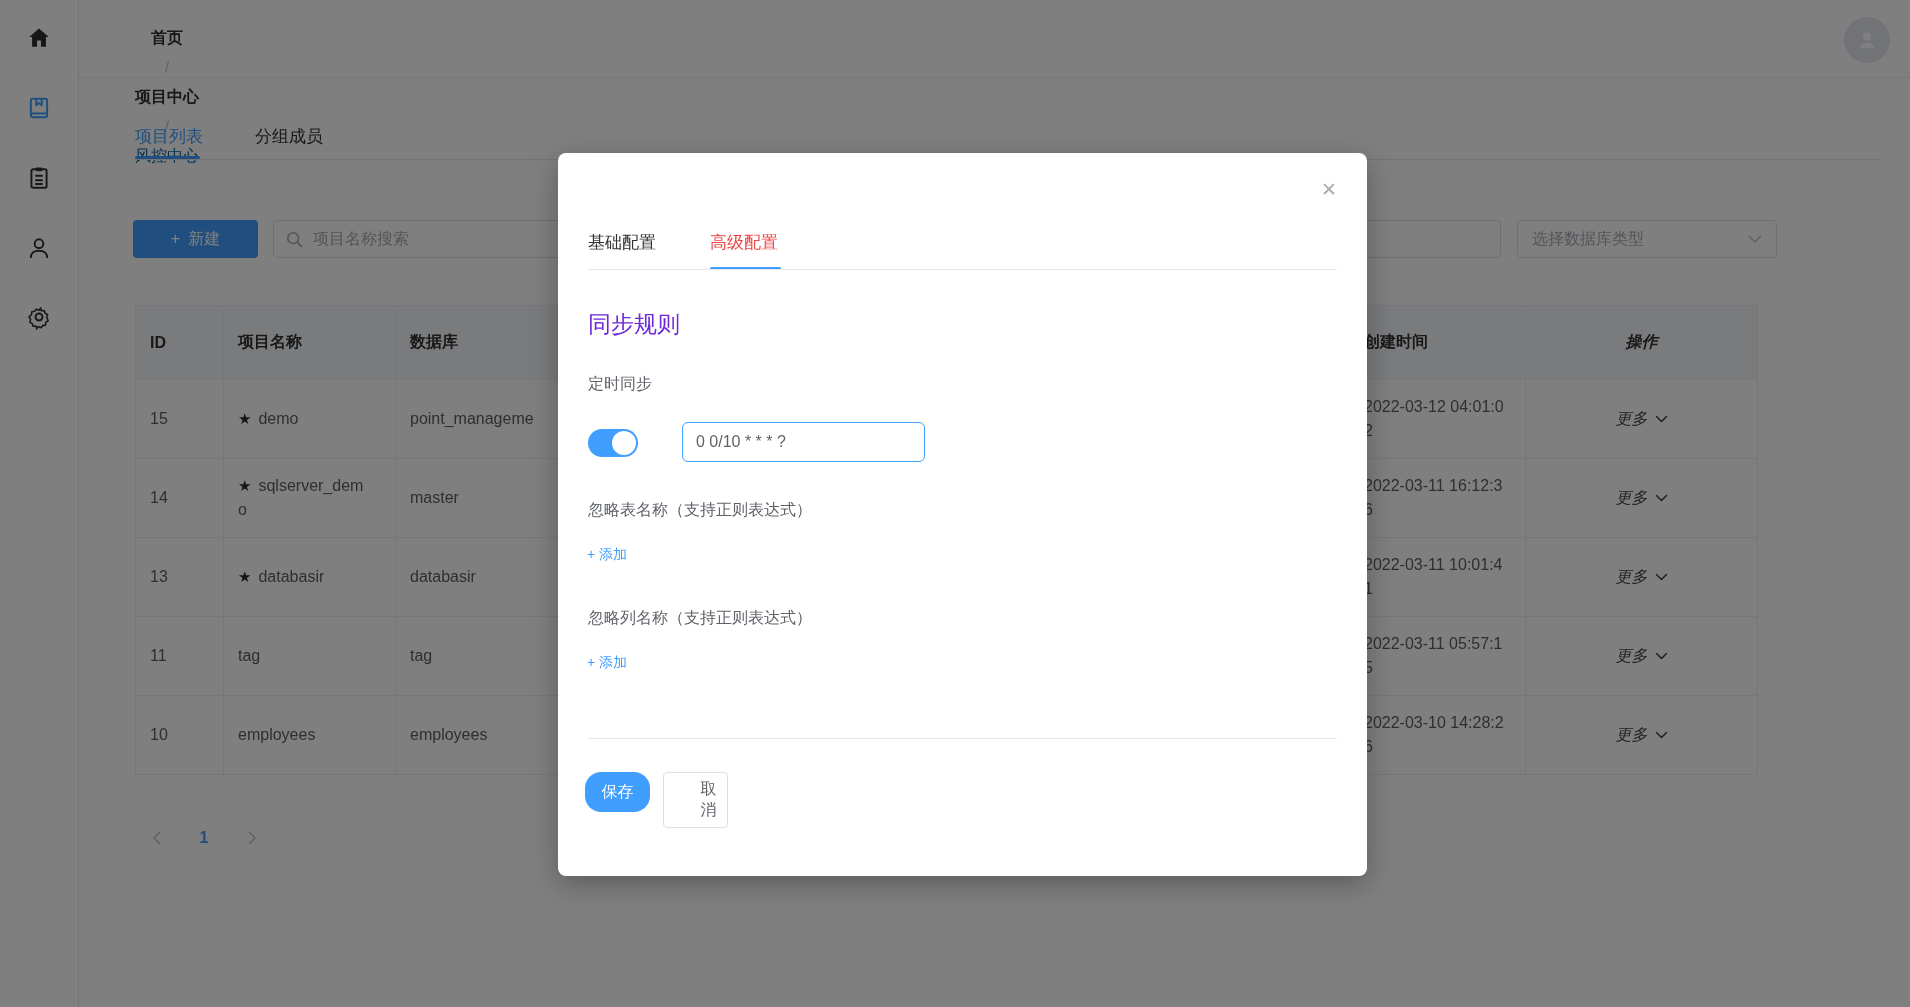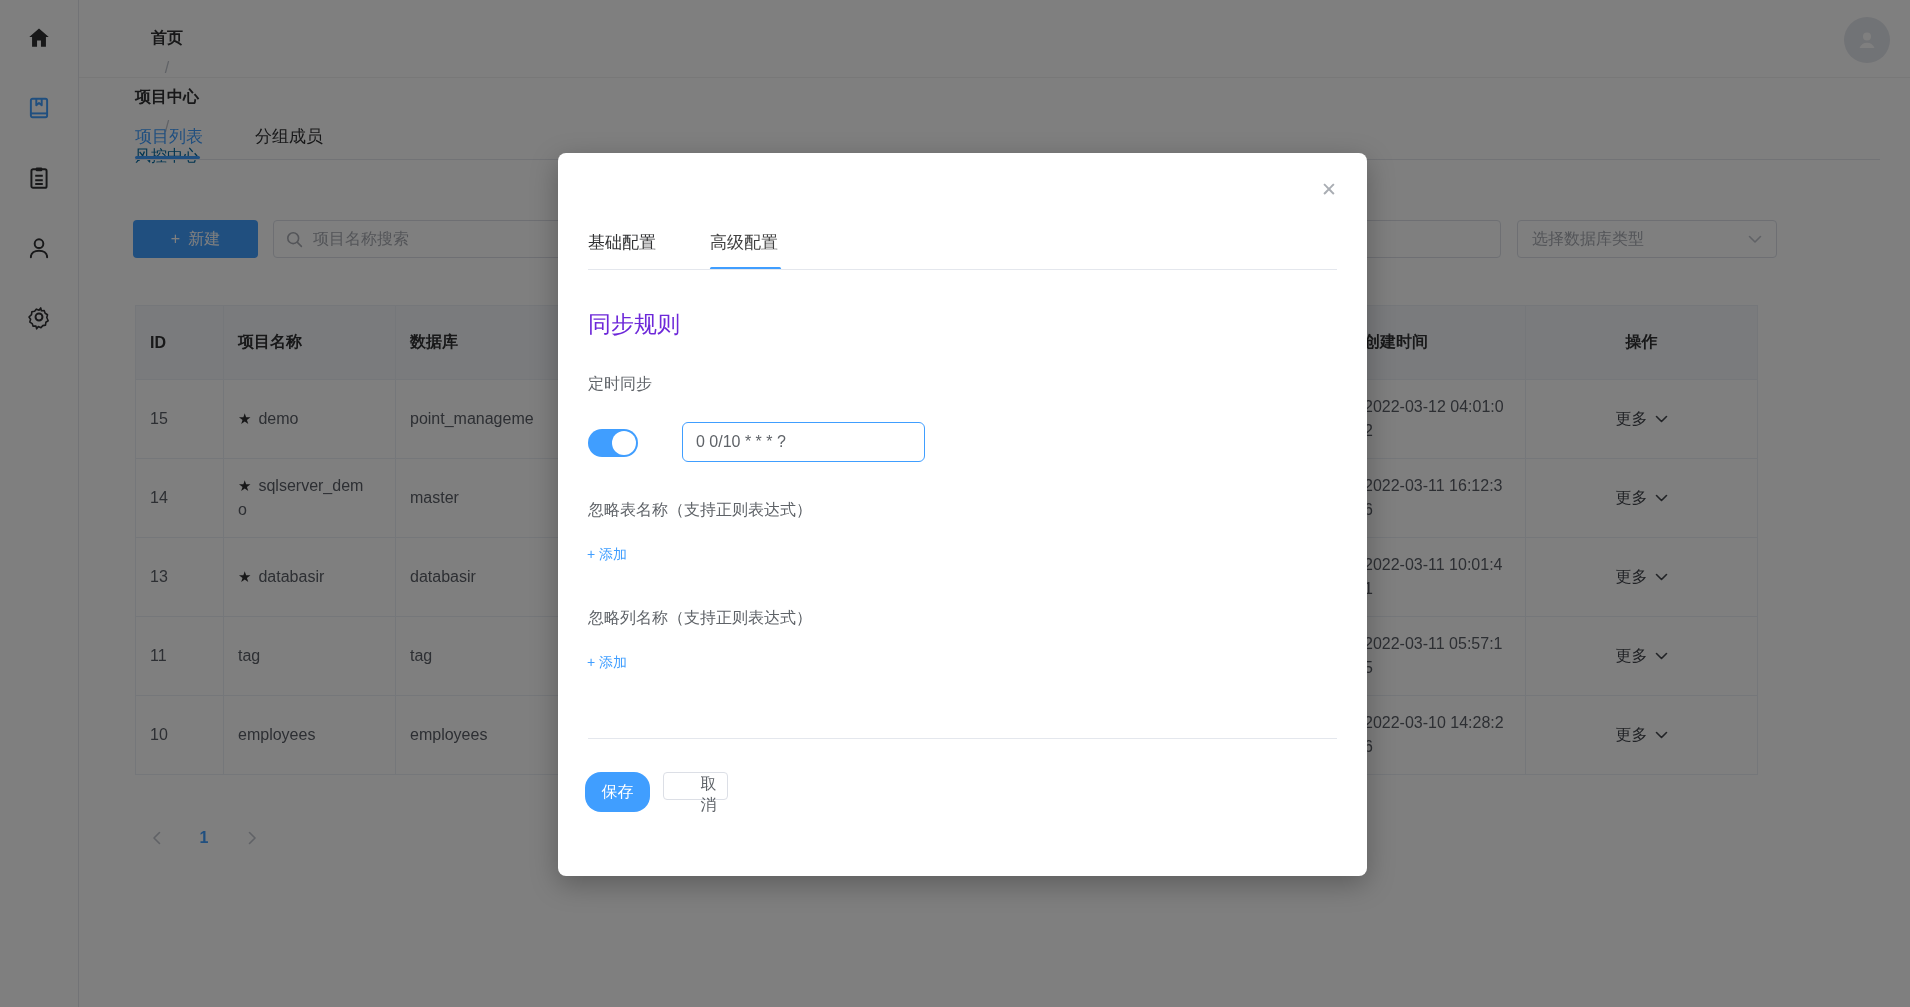--- a/index.html
+++ b/index.html
@@ -41,58 +41,58 @@
              box-sizing:border-box;display:flex;align-items:center;padding:0 14px;cursor:pointer;background:#fff;}
   .db-select .sel-text{flex:1;font-size:16px;color:#a8abb2;}
 
   
   .proj-table{position:absolute;left:135px;top:305px;width:1622px;border-collapse:collapse;table-layout:fixed;font-size:16px;}
   .proj-table th,.proj-table td{border:1px solid #ebeef5;padding:8px 14px;text-align:left;vertical-align:middle;}
   .proj-table thead tr{height:74px;background:#f5f7fa;}
   .proj-table th{font-weight:700;color:#303133;}
   .proj-table tbody tr{height:79px;}
   .proj-table td{color:#5a5e66;}
-  .c-center{text-align:center !important;}
+  .c-center{text-align:center !important;font-style:italic;}
   .name-wrap{max-width:132px;word-break:break-all;line-height:24px;}
   .star{color:#303133;margin-right:7px;font-size:15px;}
   .created-wrap{max-width:144px;word-break:break-all;line-height:24px;}
   .more-btn{cursor:pointer;color:#43464d;display:inline-flex;align-items:center;gap:7px;}
 
   
   .pagination{position:absolute;left:140px;top:822px;height:32px;display:flex;align-items:center;gap:16px;}
   .pg-btn{width:32px;height:32px;display:flex;align-items:center;justify-content:center;cursor:pointer;}
   .pg-num{width:32px;height:32px;display:flex;align-items:center;justify-content:center;color:#409eff;font-weight:700;font-size:16px;cursor:pointer;}
 
   
   .overlay{position:absolute;inset:0;background:rgba(0,0,0,0.5);z-index:10;}
   .modal{position:absolute;left:558px;top:153px;width:809px;height:723px;background:#fff;border-radius:8px;z-index:20;
          box-shadow:0 8px 28px rgba(0,0,0,.28);}
   .modal-close{position:absolute;right:24px;top:22px;width:28px;height:28px;display:flex;align-items:center;justify-content:center;
                color:#a9adb3;font-size:19px;cursor:pointer;}
   .m-tab{position:absolute;top:78px;font-size:17px;cursor:pointer;color:#303133;line-height:24px;}
   .m-tab1{left:30px;}
-  .m-tab2{left:152px;color:#404040;}
+  .m-tab2{left:152px;color:#ef4444;}
   .m-tab-underline{position:absolute;left:152px;top:114px;width:71px;height:3px;background:#409eff;border-radius:2px;}
   .m-tabs-border{position:absolute;left:30px;right:30px;top:116px;height:1px;background:#e4e7ed;}
   .m-heading{position:absolute;left:30px;top:156px;font-size:23px;font-weight:400;color:#6d28d9;}
   .m-label{position:absolute;left:30px;font-size:16px;color:#5f6368;}
   .lbl-schedule{top:221px;}
   .lbl-ignore-table{top:347px;}
   .lbl-ignore-col{top:455px;}
   .toggle{position:absolute;left:30px;top:276px;width:50px;height:28px;border-radius:14px;background:#409eff;cursor:pointer;}
   .toggle .knob{position:absolute;right:2px;top:2px;width:24px;height:24px;border-radius:50%;background:#fff;}
   .cron-input{position:absolute;left:124px;top:269px;width:243px;height:40px;box-sizing:border-box;border:1px solid #409eff;
               border-radius:6px;padding:0 13px;font-size:16px;color:#5f6368;font-family:inherit;outline:none;}
   .add-link{position:absolute;left:29px;font-size:14px;color:#409eff;cursor:pointer;}
   .add1{top:393px;}
   .add2{top:501px;}
   .m-divider{position:absolute;left:30px;right:30px;top:585px;height:1px;background:#e4e7ed;}
   .btn-save{position:absolute;left:27px;top:619px;width:65px;height:40px;background:#409eff;color:#fff;border:none;border-radius:16px;
             font-size:16px;cursor:pointer;font-family:inherit;}
-  .btn-cancel{position:absolute;left:105px;top:619px;width:65px;height:28px;background:#fff;color:#5f6368;border:1px solid #dcdfe6;
+  .btn-cancel{position:absolute;left:105px;top:619px;width:65px;height:56px;background:#fff;color:#5f6368;border:1px solid #dcdfe6;
               border-radius:4px;font-size:16px;cursor:pointer;font-family:inherit;box-sizing:border-box;padding-left:32px;}
 </style>
 </head>
 <body>
 
 <div class="stage">
 
   <div class="sidebar">
     <div class="side-icon" style="top:24px">
       <svg width="26" height="26" viewBox="0 0 24 24">

